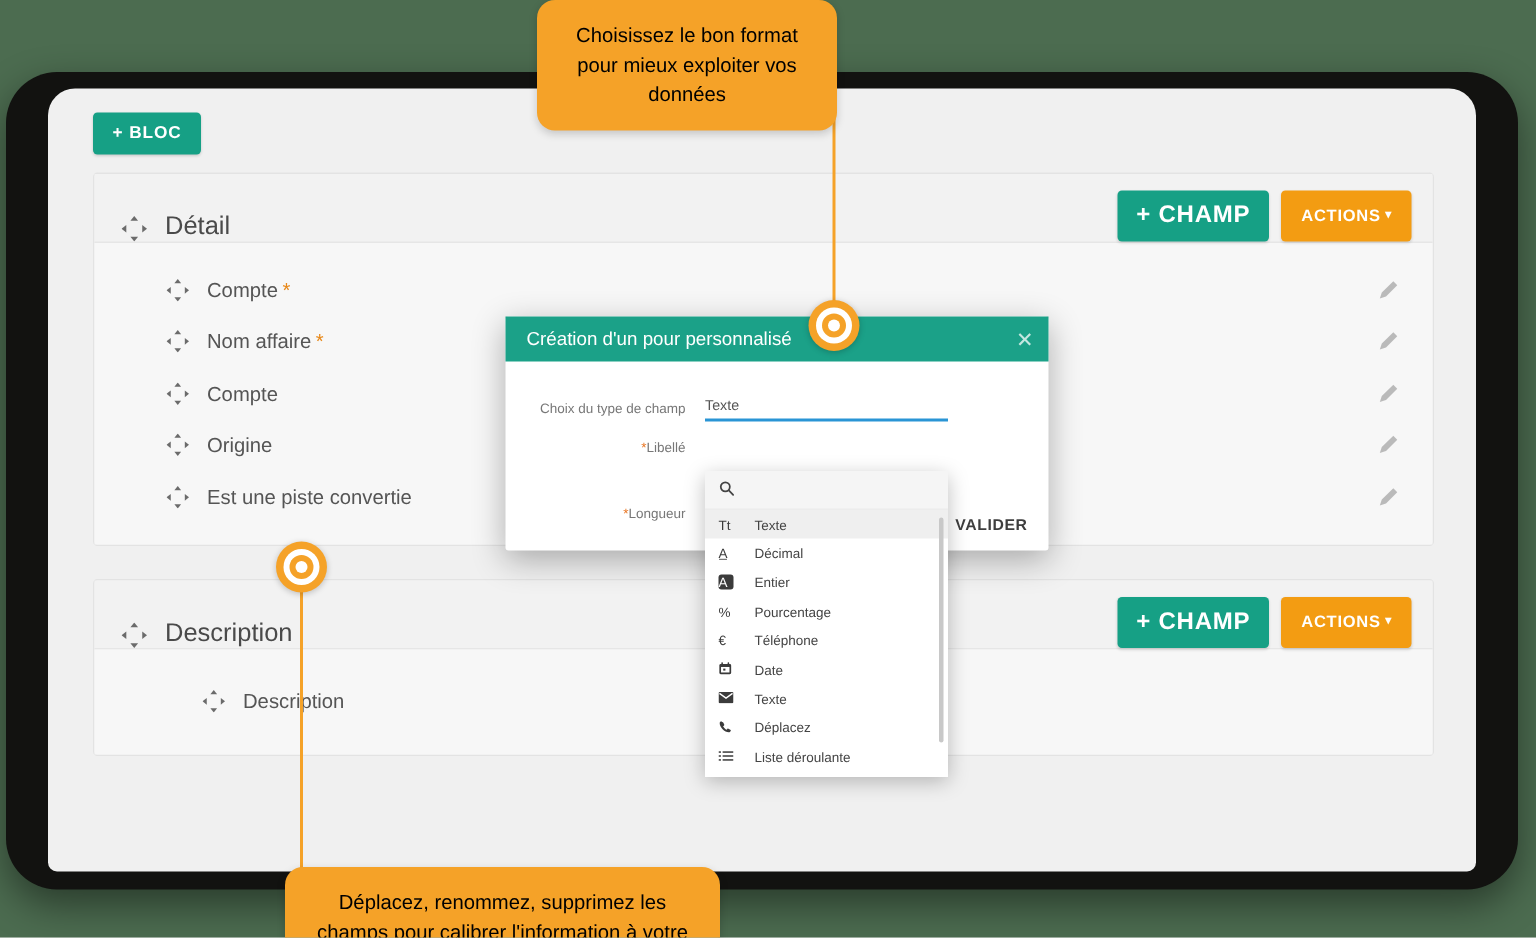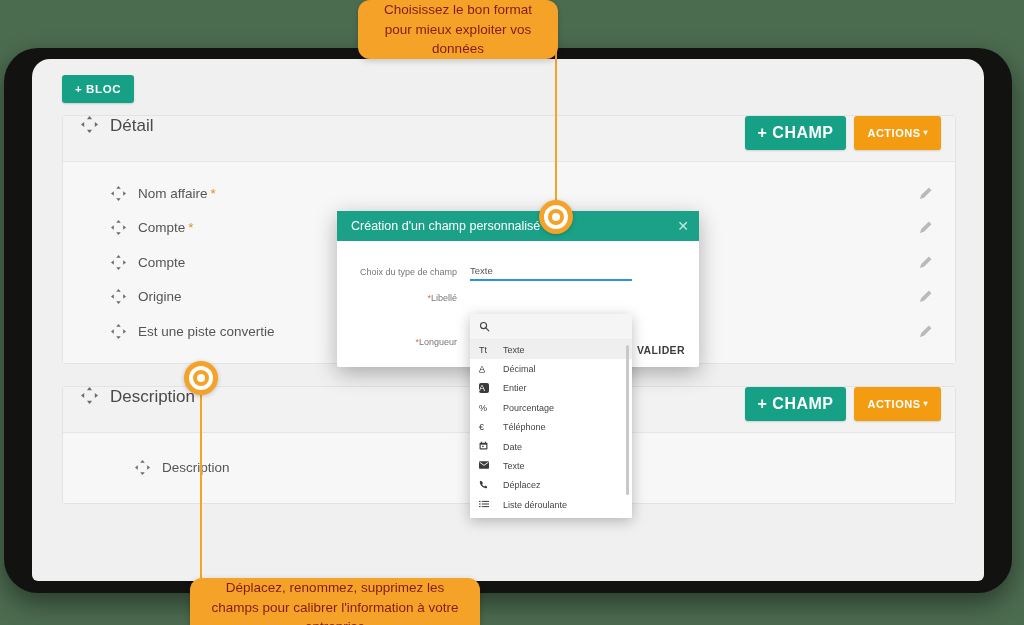--- a/index.html
+++ b/index.html
@@ -47,21 +47,21 @@
   
   .card{
     margin:12px 28px 0 30px;
     background:#f7f7f7;
     border:1px solid #e3e3e3;
     border-radius:3px;
   }
   .card-head{
     height:46px;
     display:flex;
-    align-items:flex-start;
+    align-items:flex-end;
     padding:0 14px 0 18px;
     border-bottom:1px solid #e6e6e6;
     background:#f2f2f2;
   }
   .card-title{
     font-size:17px;
     color:#4a4a4a;
     margin-left:12px;
     flex:1;
   }
@@ -201,26 +201,26 @@
   .btn-annuler{
     background:transparent; border:none;
     color:#3e3e3e; font-size:10.5px; font-weight:bold;
     letter-spacing:.4px; cursor:pointer;
   }
 
   
   .callout{
     position:absolute;
     background:#f5a228;
-    color:#7f1d1d;
+    color:#000000;
     border-radius:12px;
     text-align:center;
     font-size:13.5px;
     line-height:1.45;
-    padding:0 18px;
+    padding:14px 18px;
     z-index:90;
     box-shadow:0 2px 6px rgba(0,0,0,.18);
   }
   #callout-top{ left:358px; top:0px; width:200px; }
   #callout-bottom{ left:190px; top:578px; width:290px; }
 
   .connector{
     position:absolute;
     width:2px;
     background:#f5a228;
@@ -298,40 +298,40 @@
           <span class="move-ico">
             <svg viewBox="0 0 16 16" width="15" height="15">
                 <g fill="#6b6b6b">
               <polygon points="8,0 10.4,3 5.6,3"></polygon>
                   <polygon points="8,16 10.4,13 5.6,13"></polygon>
               <polygon points="0,8 3,5.6 3,10.4"></polygon>
                   <polygon points="16,8 13,5.6 13,10.4"></polygon>
             </g>
               </svg>
           </span>
-          <span class="field-label"><span>Nom affaire</span><span class="req">*</span></span>
+          <span class="field-label"><span>Compte</span><span class="req">*</span></span>
           <span class="pencil">
             <svg viewBox="0 0 16 16" width="15" height="15">
                 <path fill="#8a8a8a" d="M11.6 1.6l2.8 2.8-8 8L2 13.8l1.4-4.2 8.2-8z"></path>
               </svg>
           </span>
         </div>
 
         <div class="field-row">
           <span class="move-ico">
             <svg viewBox="0 0 16 16" width="15" height="15">
                 <g fill="#6b6b6b">
               <polygon points="8,0 10.4,3 5.6,3"></polygon>
                   <polygon points="8,16 10.4,13 5.6,13"></polygon>
               <polygon points="0,8 3,5.6 3,10.4"></polygon>
                   <polygon points="16,8 13,5.6 13,10.4"></polygon>
             </g>
               </svg>
           </span>
-          <span class="field-label"><span>Compte</span><span class="req">*</span></span>
+          <span class="field-label"><span>Nom affaire</span><span class="req">*</span></span>
           <span class="pencil">
             <svg viewBox="0 0 16 16" width="15" height="15">
                 <path fill="#8a8a8a" d="M11.6 1.6l2.8 2.8-8 8L2 13.8l1.4-4.2 8.2-8z"></path>
               </svg>
           </span>
         </div>
 
         <div class="field-row">
           <span class="move-ico">
             <svg viewBox="0 0 16 16" width="15" height="15">
@@ -429,21 +429,21 @@
             <svg viewBox="0 0 16 16" width="15" height="15">
                 <path fill="#8a8a8a" d="M11.6 1.6l2.8 2.8-8 8L2 13.8l1.4-4.2 8.2-8z"></path>
               </svg>
           </span>
         </div>
       </div>
     </div>
 
     <div id="modal">
       <div class="modal-head">
-        <span class="modal-title">Création d'un champ personnalisé</span>
+        <span class="modal-title">Création d'un pour personnalisé</span>
         <span class="modal-close">✕</span>
       </div>
       <div class="modal-body">
         <div class="m-label" style="left:0; top:26px;">Choix du type de champ</div>
         <div class="m-label" style="left:0; top:52px;"><span class="star">*</span><span>Libellé</span></div>
         <div class="m-label" style="left:0; top:96px;"><span class="star">*</span><span>Longueur</span></div>
 
         <div class="m-input-wrap">
           <div class="m-input-val">Texte</div>
           <div class="m-input-line"></div>

